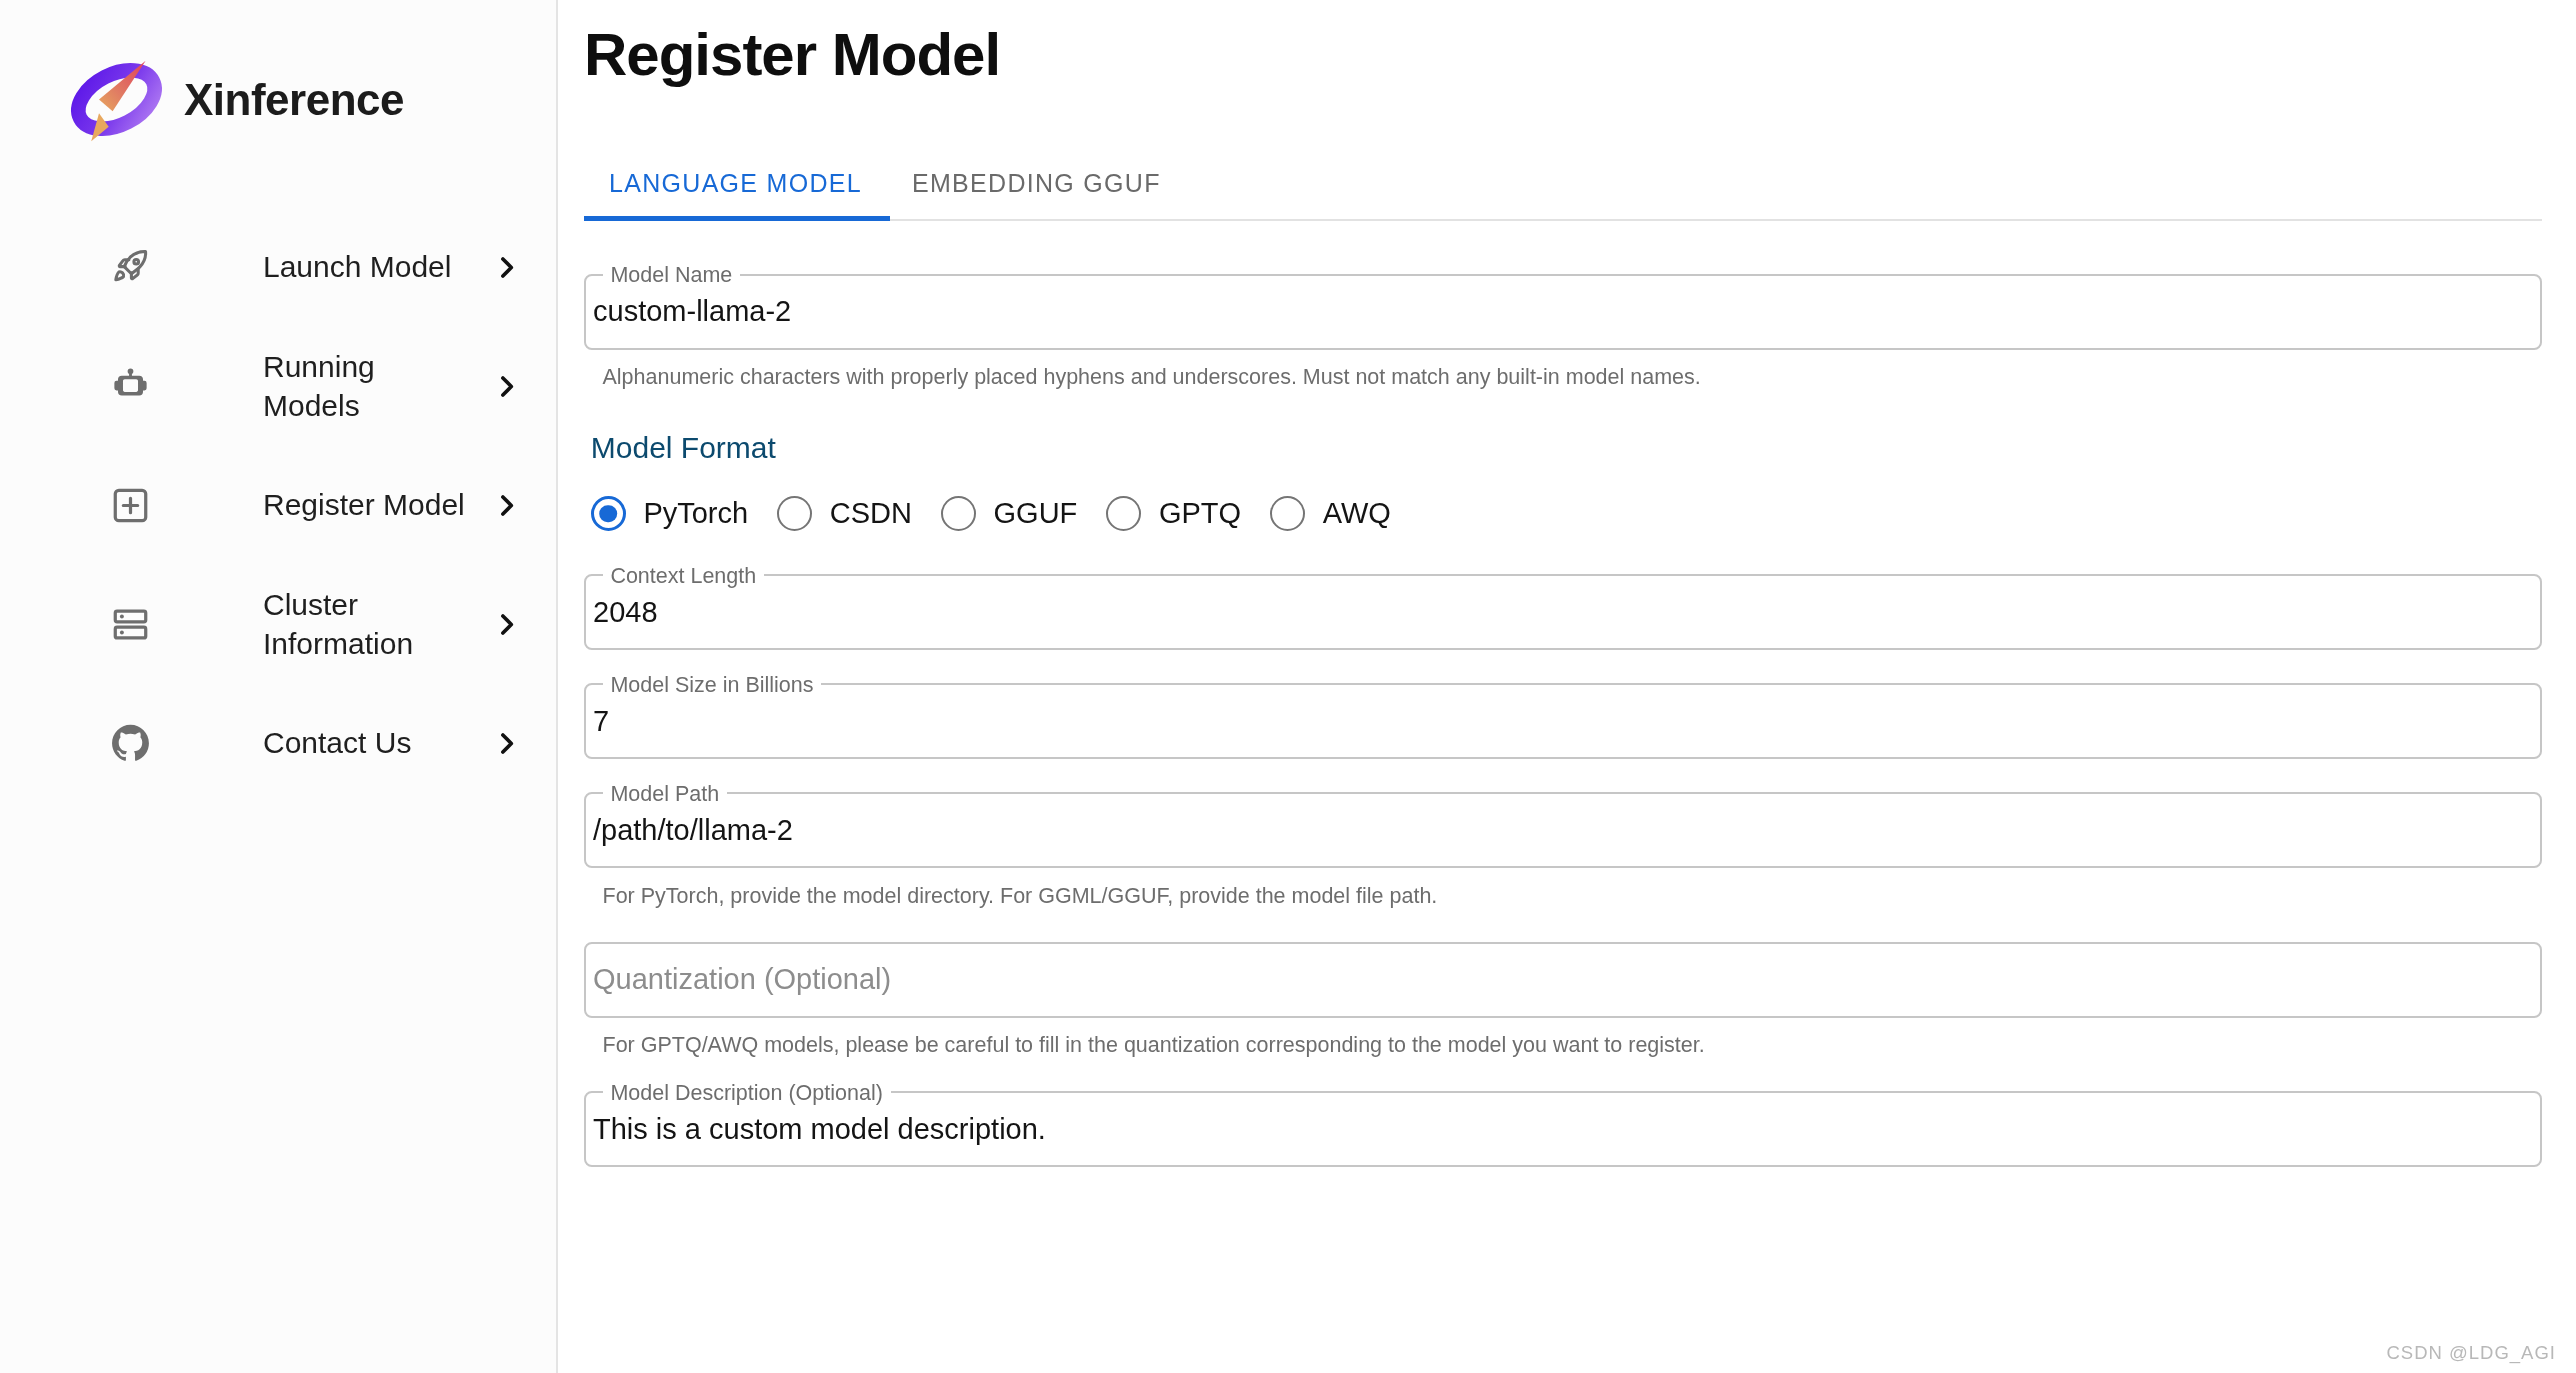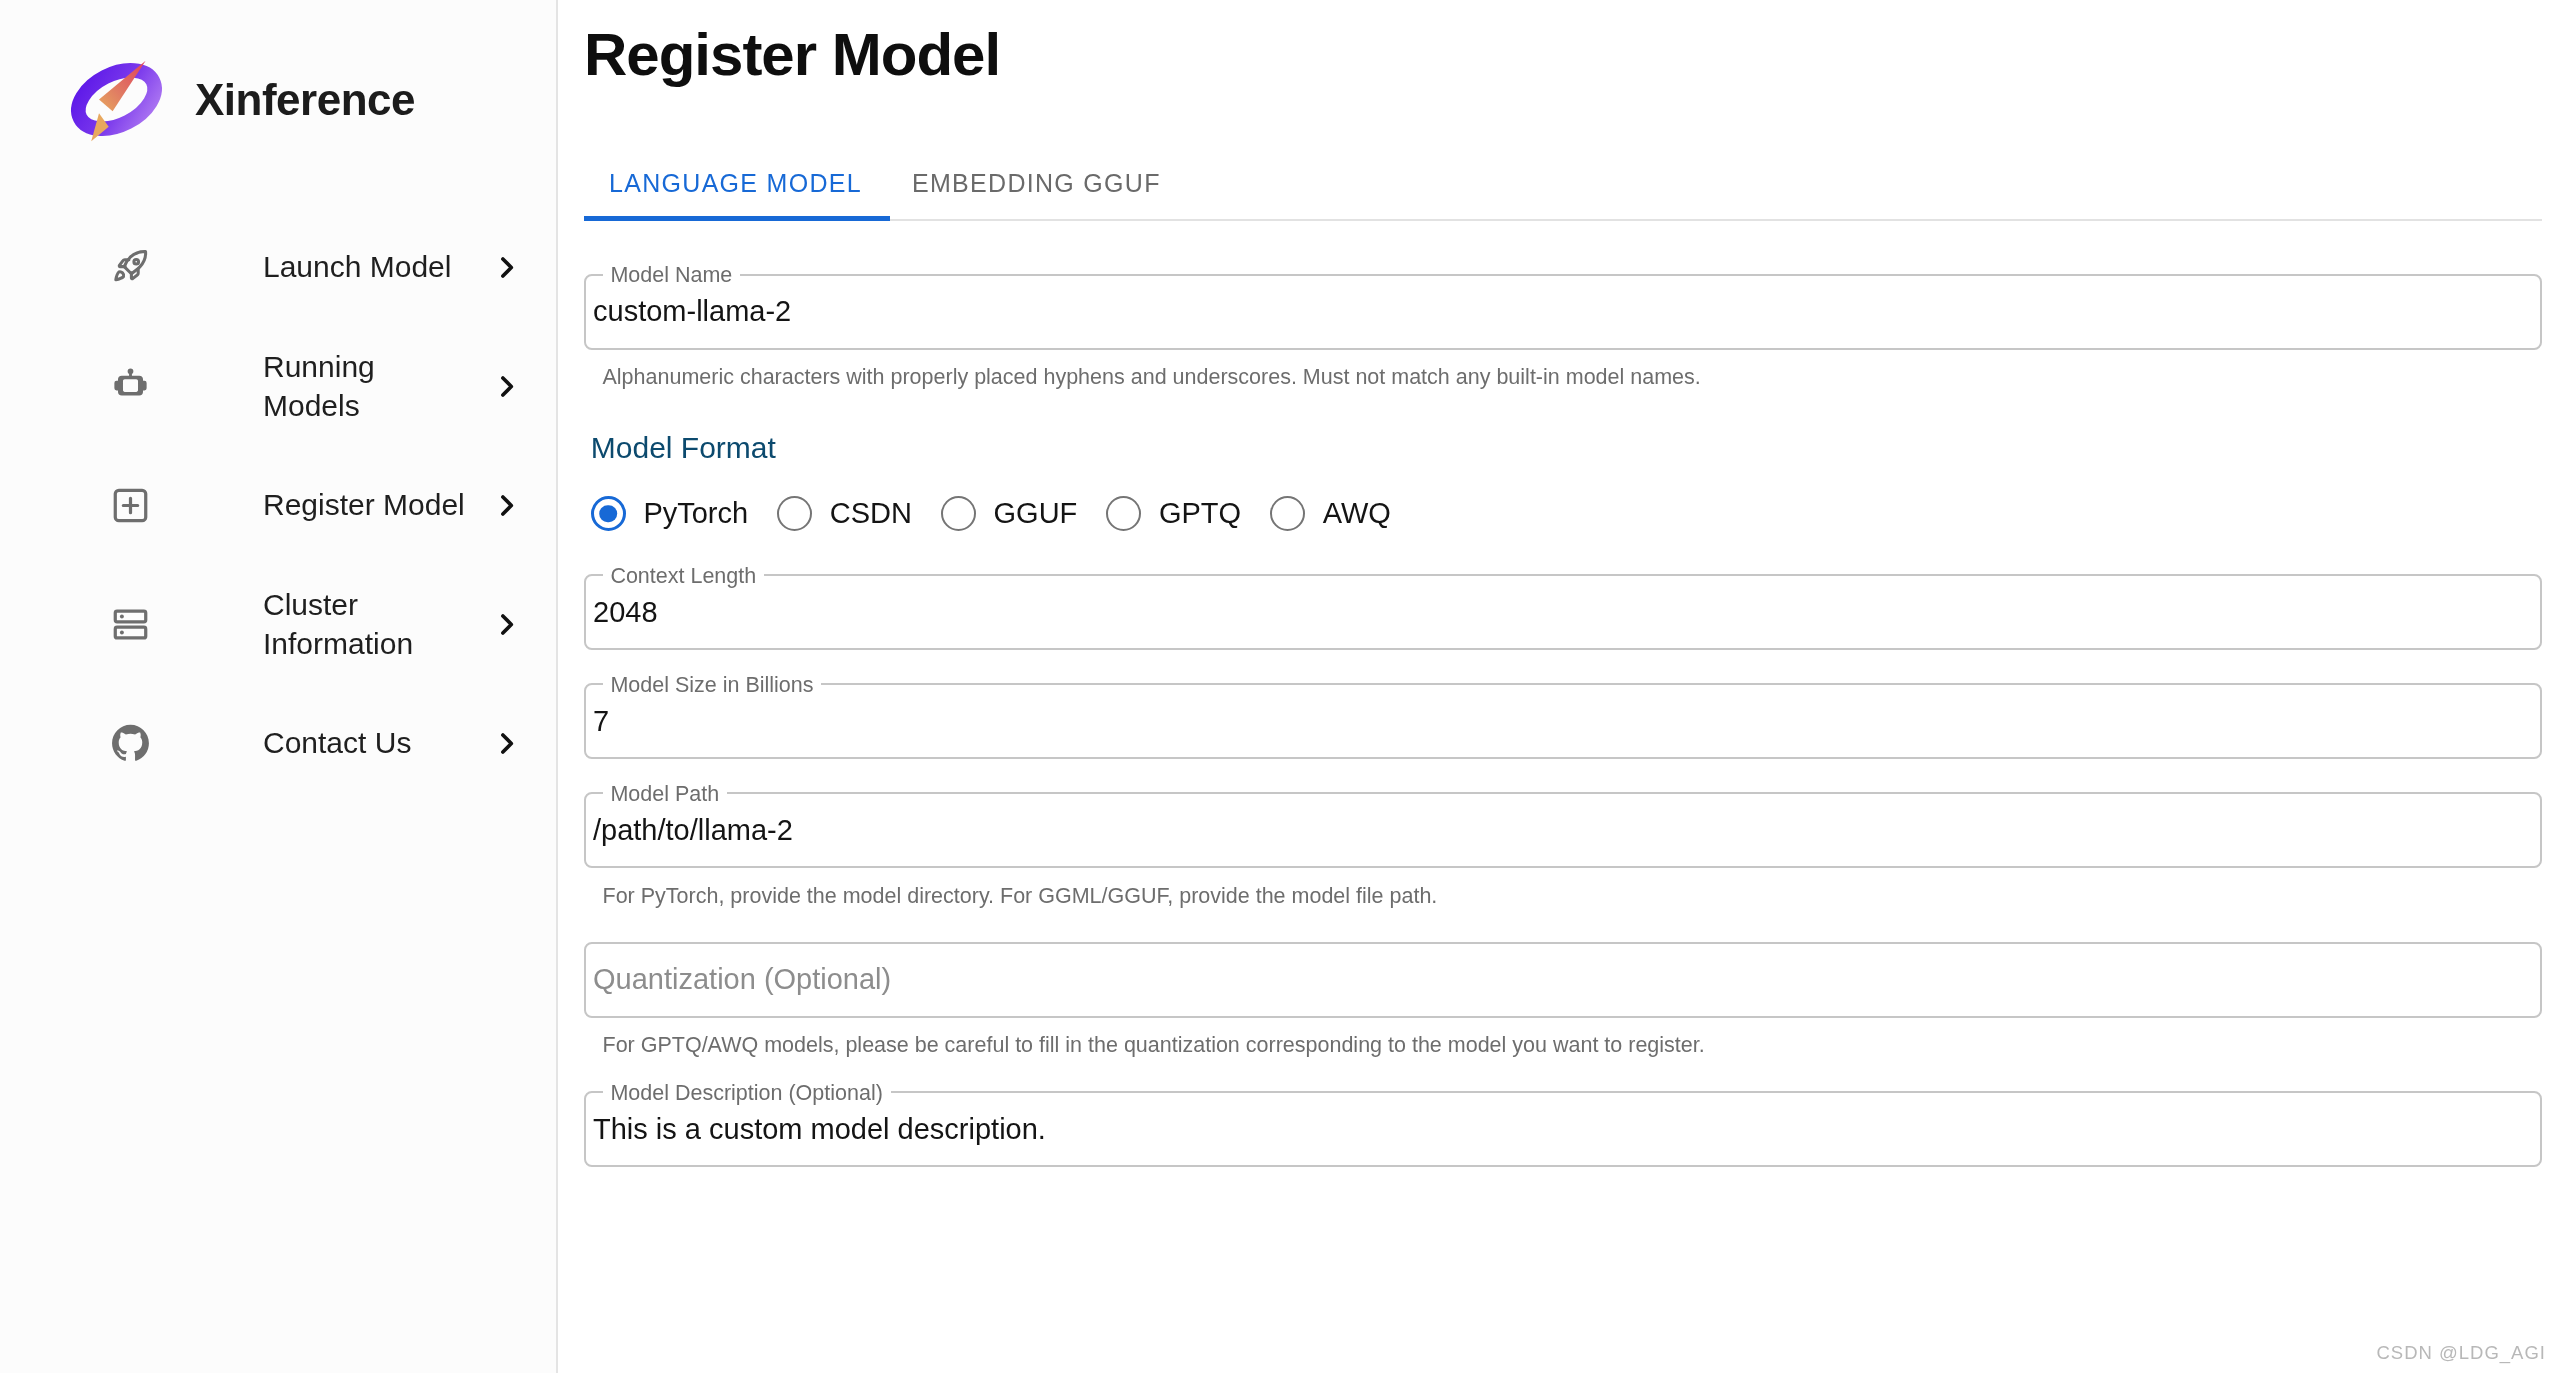--- a/index.html
+++ b/index.html
@@ -24,21 +24,21 @@
     width: 558px;
     height: 1374px;
     flex: 0 0 558px;
     background: #fcfcfc;
     border-right: 2px solid #e4e4e4;
     position: relative;
   }
   .brand {
     display: flex;
     align-items: center;
-    gap: 28px;
+    gap: 17px;
     padding: 53px 0 0 66px;
     height: 146px;
   }
   .brand-logo {
     width: 101px;
     height: 98px;
     flex: 0 0 101px;
   }
   .brand-name {
     font-size: 44px;
@@ -224,21 +224,21 @@
   .radio-label {
     font-size: 29px;
     color: #141414;
     margin-left: 17.6px;
     white-space: nowrap;
   }
 
   
   .watermark {
     position: absolute;
-    right: 30px;
+    right: 20px;
     bottom: 9.8px;
     font-size: 18.5px;
     color: #b8b8b8;
     letter-spacing: 1px;
     user-select: none;
   }
 </style>
 </head>
 <body>
 

